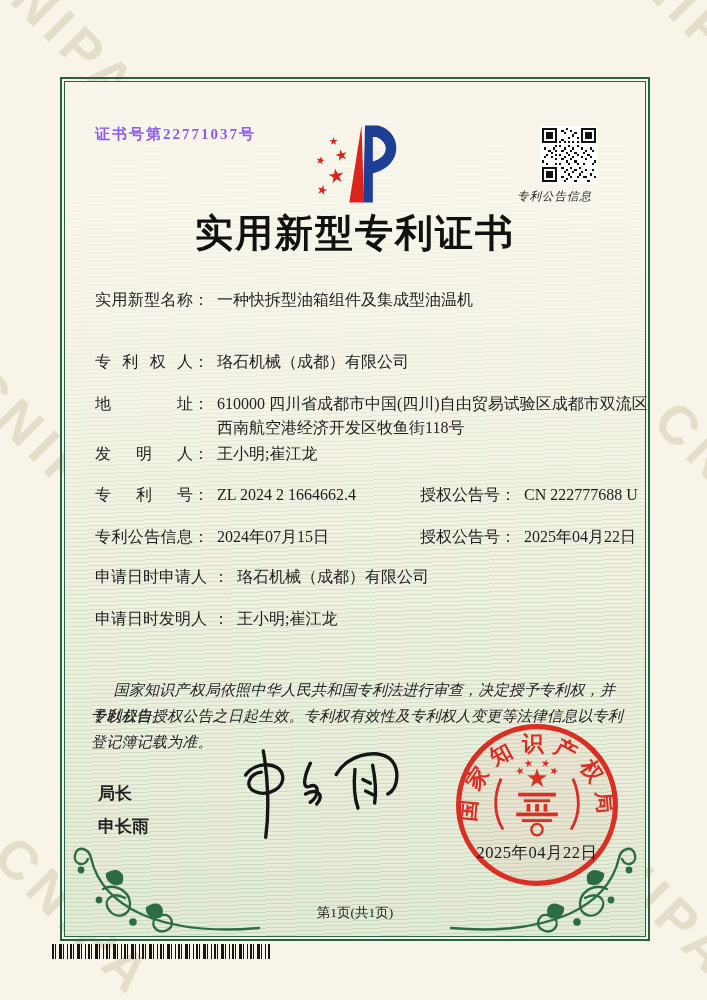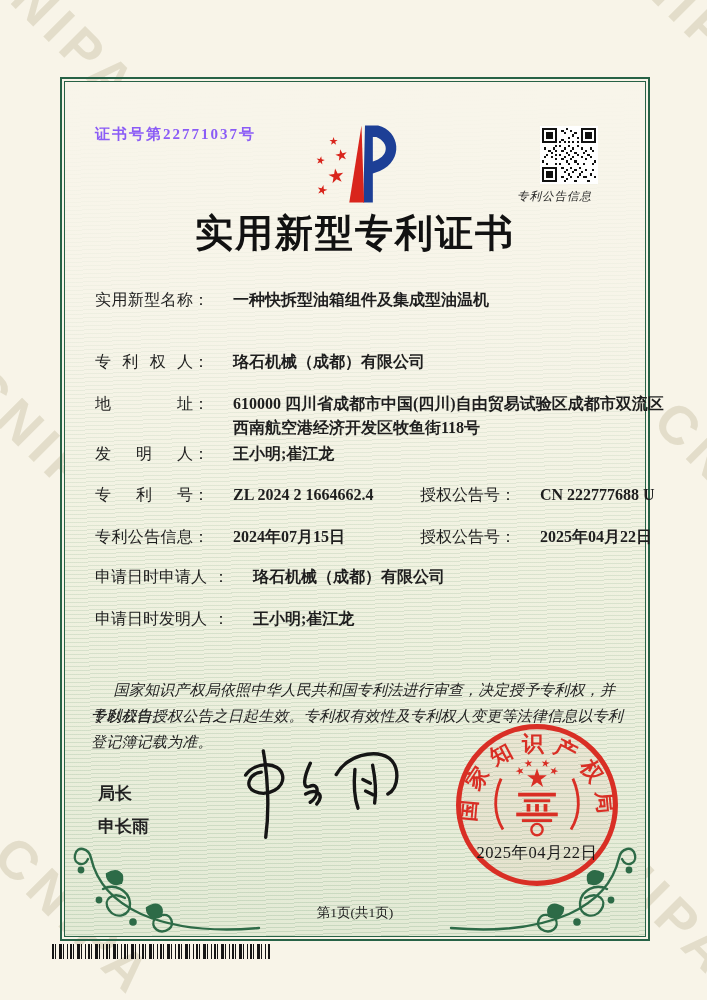--- a/index.html
+++ b/index.html
@@ -26,21 +26,21 @@
   .qr svg{width:100%;height:100%;display:block;}
   .qr-caption{position:absolute;left:452px;top:107px;width:104px;
       font-size:11.5px;font-style:italic;color:#222;letter-spacing:1px;}
   .title{position:absolute;left:0;top:126px;width:100%;text-align:center;
       font-size:38px;font-weight:bold;letter-spacing:2px;color:#111;}
   
   .row{position:absolute;left:30px;width:540px;font-size:16px;line-height:24px;white-space:nowrap;}
   .lbl{display:inline-block;width:98px;text-align:justify;text-align-last:justify;vertical-align:top;}
   .lbl.wide{width:118px;text-align-last:auto;}
   .colon{display:inline-block;vertical-align:top;}
-  .val{display:inline-block;margin-left:20px;vertical-align:top;font-weight:bold;}
+  .val{display:inline-block;margin-left:4px;vertical-align:top;}
   .val.wrap{white-space:normal;width:438px;}
   .rcol{position:absolute;left:325px;top:0;white-space:nowrap;}
   
   .statement{position:absolute;left:26px;width:532px;font-size:15px;line-height:26px;
       font-style:italic;color:#222;letter-spacing:0.2px;}
   .statement.l1{top:595px;text-indent:1.5em;}
   .statement.l2{top:621px;font-family:Liberation Serif, serif;}
   
   .director-label{position:absolute;left:33px;font-family:"Liberation Sans","DejaVu Sans",sans-serif;
       font-size:17px;font-weight:600;color:#222;}

